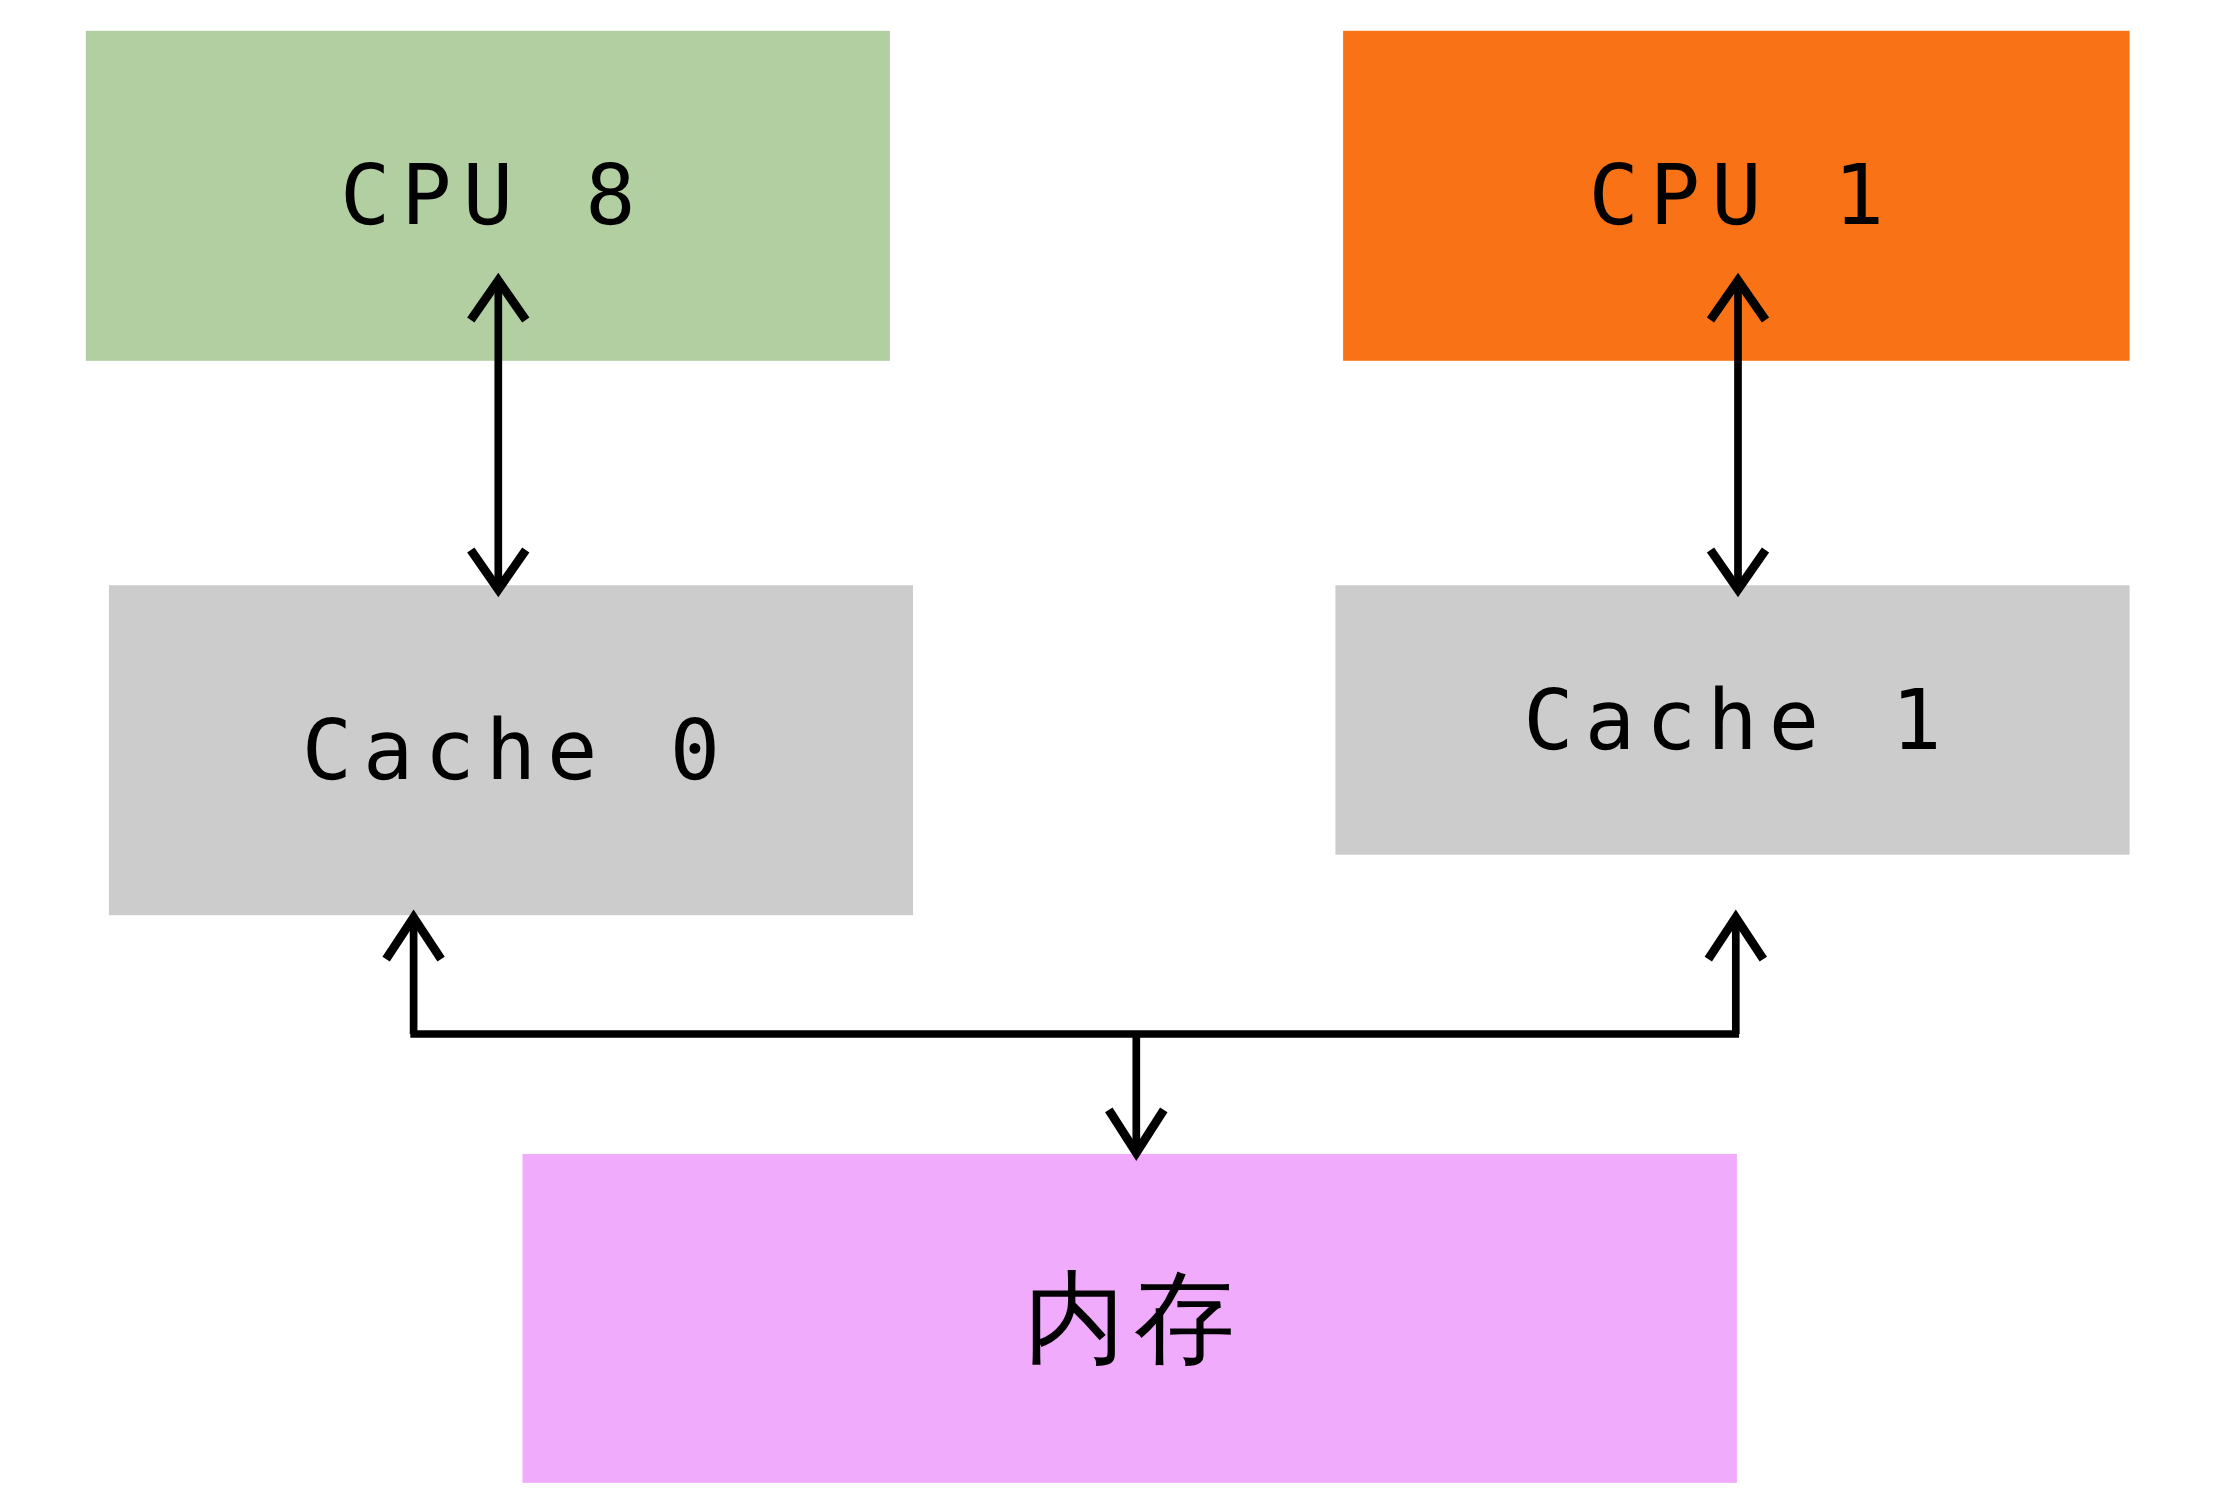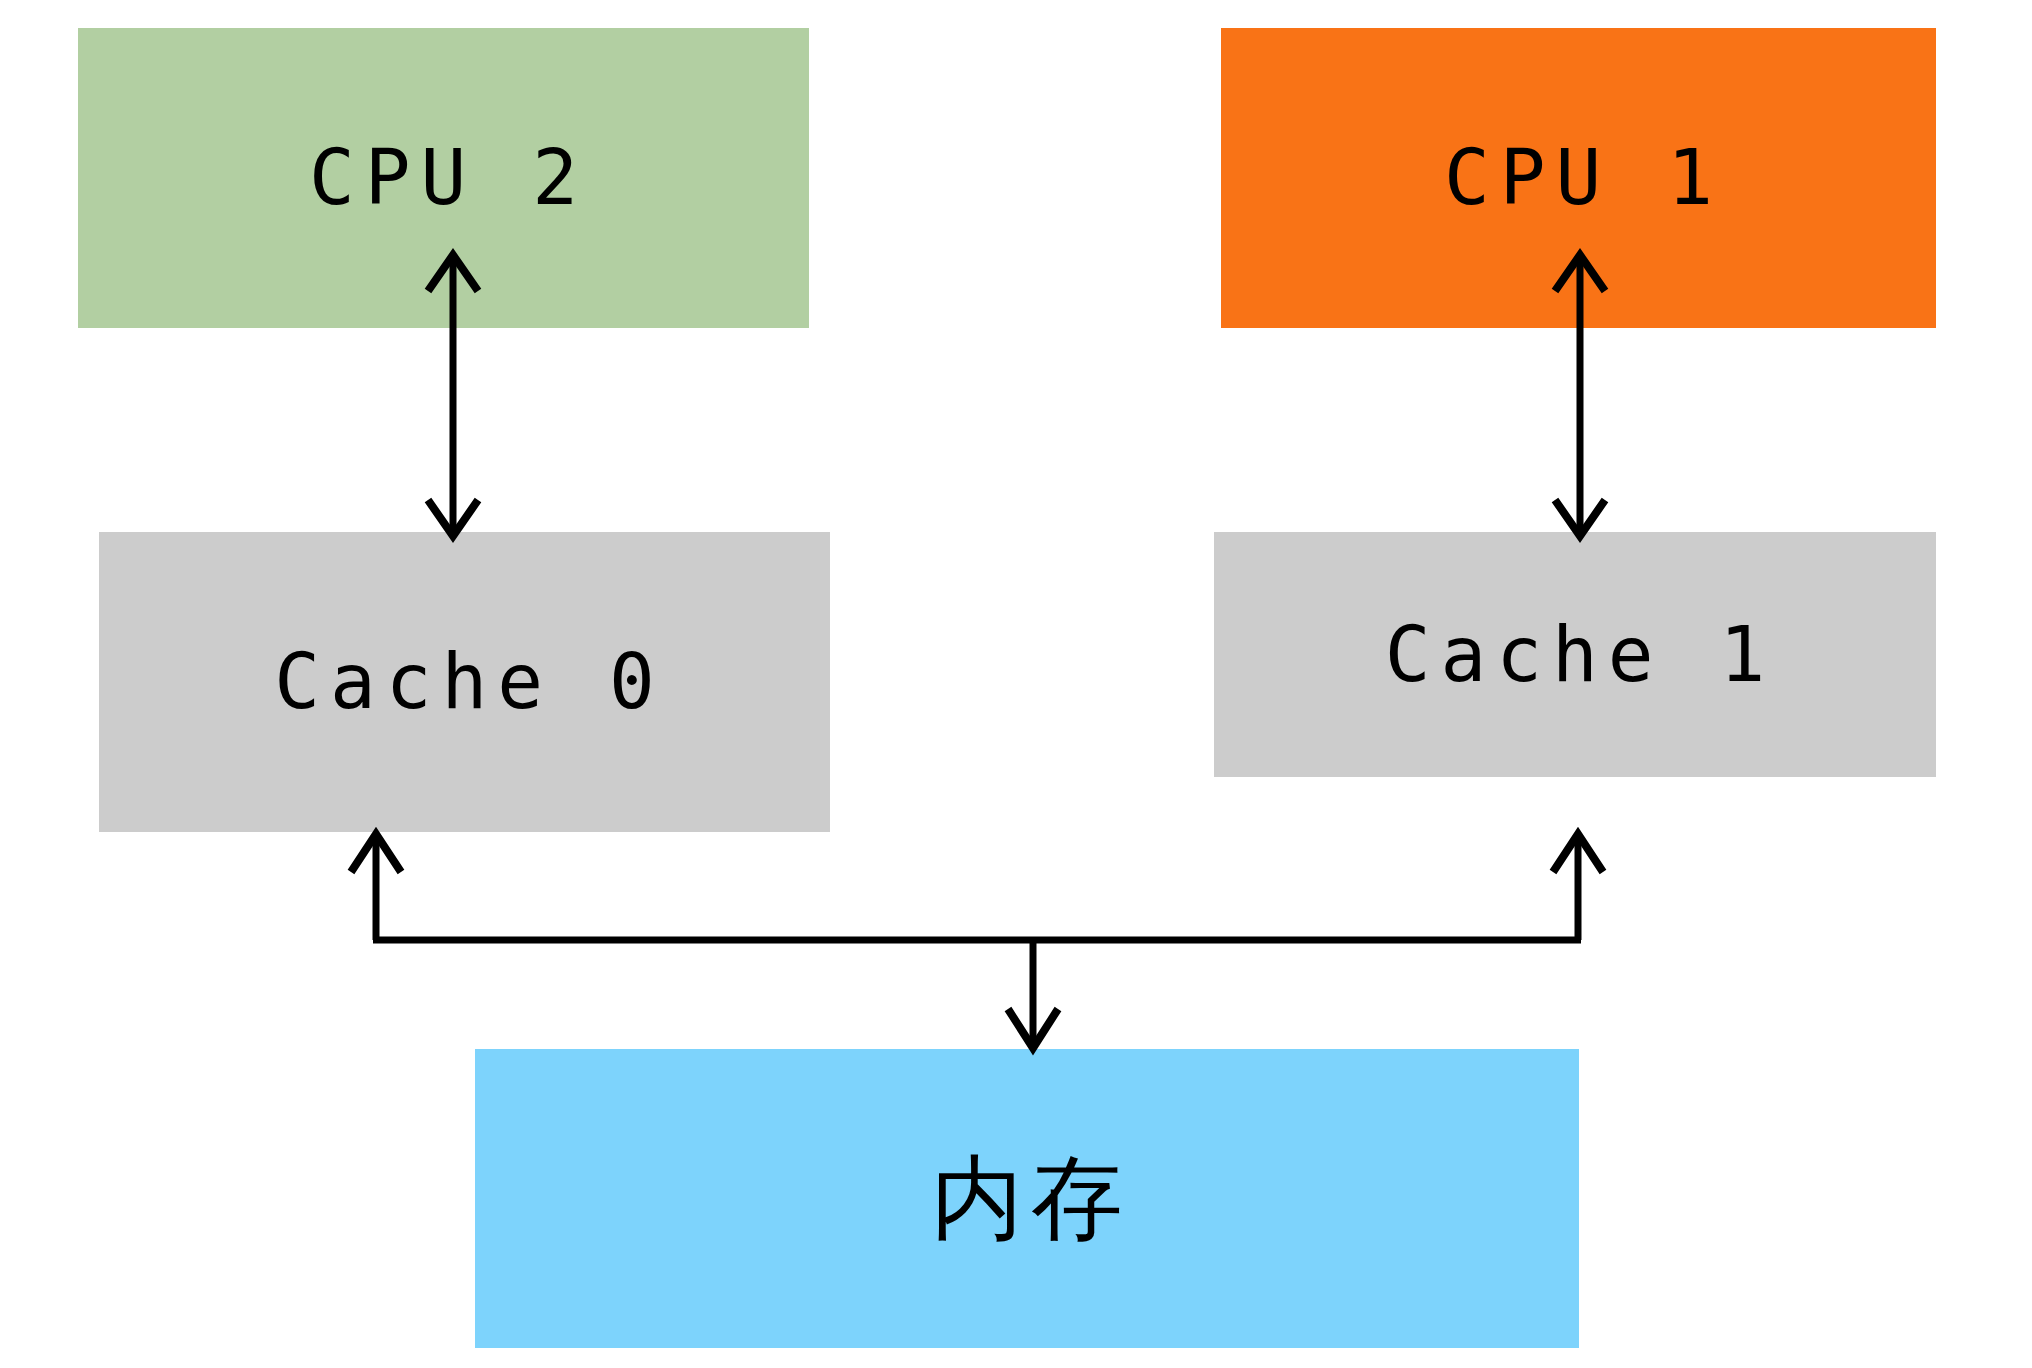--- a/index.html
+++ b/index.html
@@ -67,36 +67,36 @@
     stroke-linecap: butt;
     stroke-linejoin: miter;
   }
 </style>
 </head>
 <body>
 
 <div id="canvas">
 
   <div class="node-box" id="cpu0-box" style="background:#b2cfa2;">
-    <span class="node-label">CPU 2</span>
+    <span class="node-label">CPU 8</span>
   </div>
 
   <div class="node-box" id="cpu1-box" style="background:#f97316;">
     <span class="node-label">CPU 1</span>
   </div>
 
   <div class="node-box" id="cache0-box" style="background:#cccccc;">
     <span class="node-label">Cache 0</span>
   </div>
 
   <div class="node-box" id="cache1-box" style="background:#cccccc;">
     <span class="node-label">Cache 1</span>
   </div>
 
-  <div class="node-box" id="memory-box" style="background:#7dd3fc;">
+  <div class="node-box" id="memory-box" style="background:#f0abfc;">
     <span class="node-label-cjk">内存</span>
   </div>
 
   <svg class="connector-svg" viewBox="0 0 2032 1368">
 
     <g>
       <line class="conn-line" x1="453" y1="258" x2="453" y2="535"></line>
       <polyline class="conn-head" points="428,291 453,255 478,291"></polyline>
       <polyline class="conn-head" points="428,500 453,536 478,500"></polyline>
     </g>

